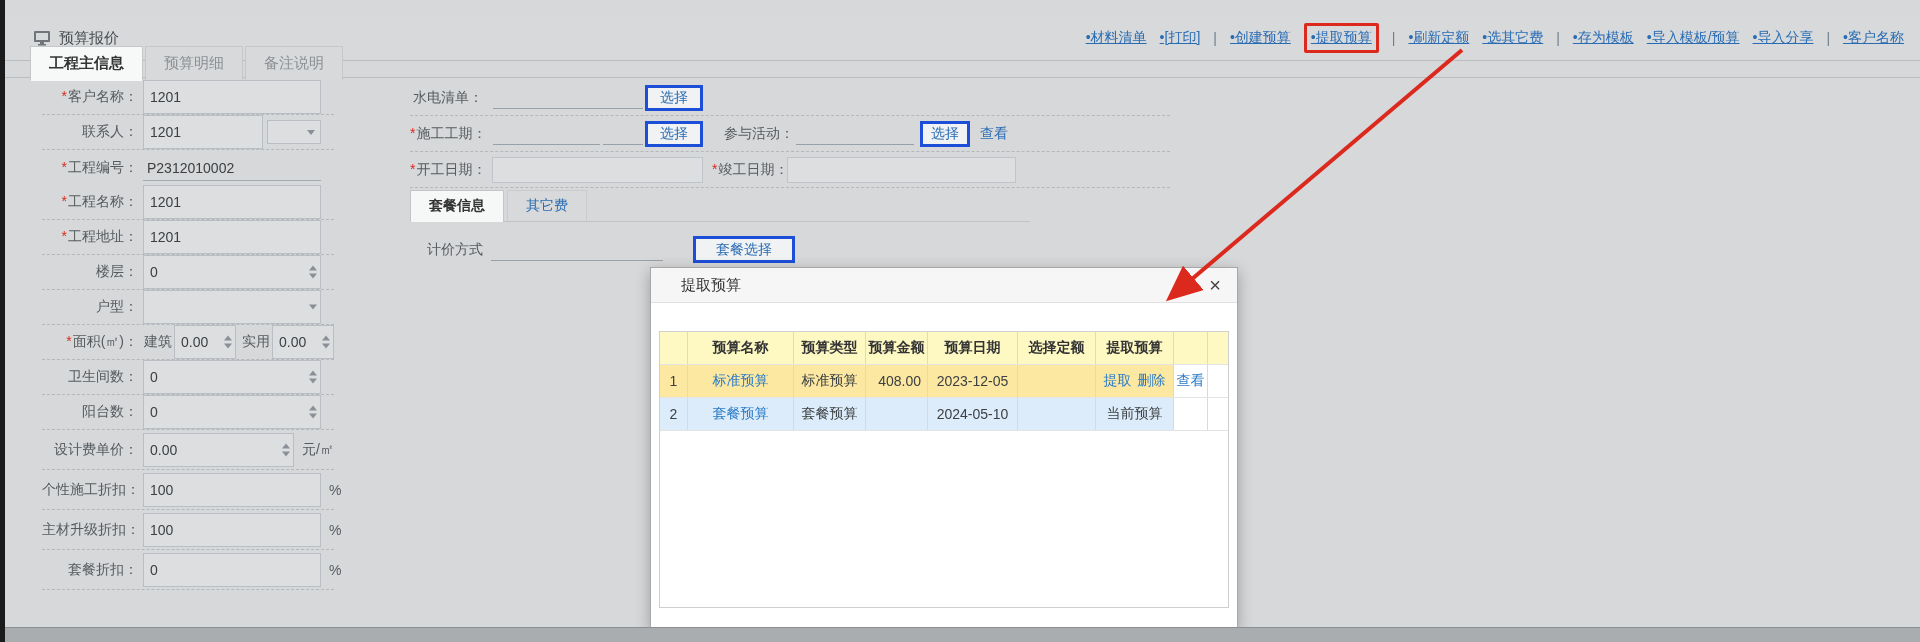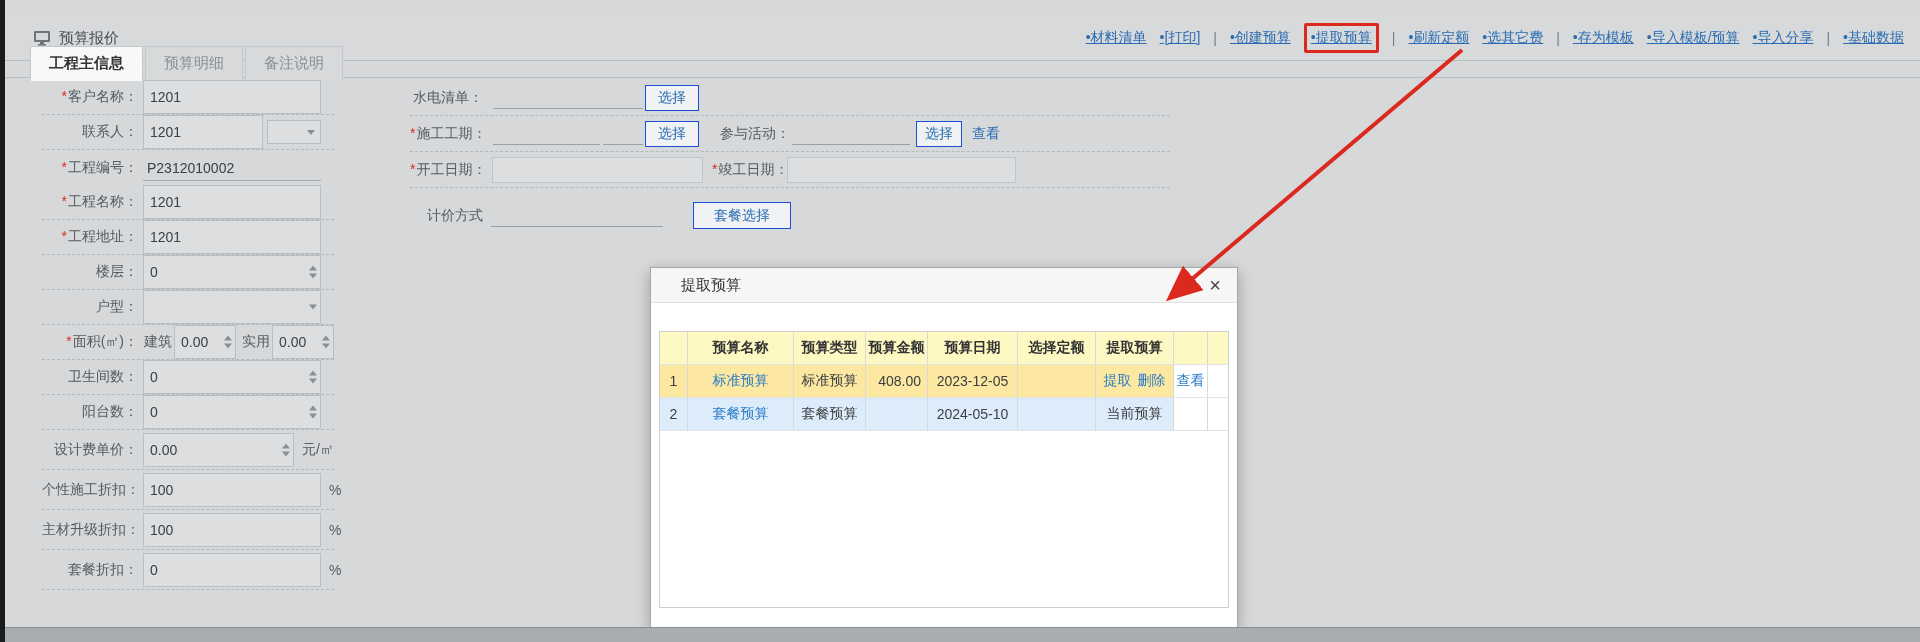--- a/index.html
+++ b/index.html
@@ -54,21 +54,21 @@
   .sublabel { color:#565b5f; margin-left:6px; white-space:nowrap; }
   .suffix { color:#565b5f; margin-left:8px; white-space:nowrap; }
   .mini { width:66px; }
 
   
   .mid-form { position:absolute; left:410px; top:80px; width:760px; z-index:2; }
   .mrow { display:flex; align-items:center; height:36px; border-bottom:1px dashed #b4b8bb; }
   .mlabel { width:73px; text-align:right; color:#565b5f; flex:none; white-space:nowrap; }
   .uline { border:none; border-bottom:1px solid #99a1a8; background:transparent; height:22px;
            font-size:14px; color:#3c4043; font-family:inherit; }
-  .btn { height:26px; padding:0 12px; background:#f1f2f3; border:1px solid #1d4ed8; color:#2a6cb3;
+  .btn { height:26px; padding:0 12px; background:#f1f2f3; border:3px solid #1d4ed8; color:#2a6cb3;
          font-size:14px; cursor:pointer; font-family:inherit; }
   .boxinput { height:26px; background:#dcdee0; border:1px solid #bfc5ca; font-size:14px; padding:0 6px;
               color:#3c4043; font-family:inherit; }
   .viewlink { color:#2a6cb3; margin-left:10px; cursor:pointer; }
   .mid-tabs { display:flex; width:620px; border-bottom:1px solid #c0c3c6; margin-top:2px; }
   .stab { padding:6px 18px; font-size:14px; cursor:pointer; }
   .stab.active { background:#f6f7f7; color:#333; font-weight:bold; border:1px solid #c3c6c9; border-bottom:none; margin-bottom:-1px; }
   .stab.inactive { color:#2a6cb3; border:1px solid #c9ccce; border-bottom:none; margin-bottom:0; background:#d8d9da; margin-left:3px; }
   .pricing-row { display:flex; align-items:center; margin-top:14px; }
 
@@ -121,21 +121,21 @@
       <a class="tlink">•提取预算</a>
     </span>
     <span class="tdiv">|</span>
     <a class="tlink">•刷新定额</a>
     <a class="tlink">•选其它费</a>
     <span class="tdiv">|</span>
     <a class="tlink">•存为模板</a>
     <a class="tlink">•导入模板/预算</a>
     <a class="tlink">•导入分享</a>
     <span class="tdiv">|</span>
-    <a class="tlink">•基础数据</a>
+    <a class="tlink">•客户名称</a>
   </div>
 </div>
 
 <div class="tabs-underline"></div>
 <div class="main-tabs">
   <div class="mtab active">工程主信息</div>
   <div class="mtab">预算明细</div>
   <div class="mtab">备注说明</div>
 </div>
 
@@ -283,20 +283,24 @@
     <a class="viewlink">查看</a>
   </div>
 
   <div class="mrow">
     <span class="mlabel"><span class="req">*</span><span>开工日期：</span></span>
     <input class="boxinput" style="width: 211px; margin-left: 9px;" value="">
     <span class="mlabel" style="margin-left:9px;"><span class="req">*</span><span>竣工日期：</span></span>
     <input class="boxinput" style="width: 229px; margin-left: 2px;" value="">
   </div>
 
+  <div class="mid-tabs">
+    <div class="stab active">套餐信息</div>
+    <div class="stab inactive">其它费</div>
+  </div>
 
   <div class="pricing-row">
     <span class="mlabel">计价方式</span>
     <input class="uline" style="width: 172px; margin-left: 8px;" value="">
     <button class="btn" style="margin-left:30px; height:27px; padding:0 20px;">套餐选择</button>
   </div>
 
 </div>
 
 <div class="modal">

